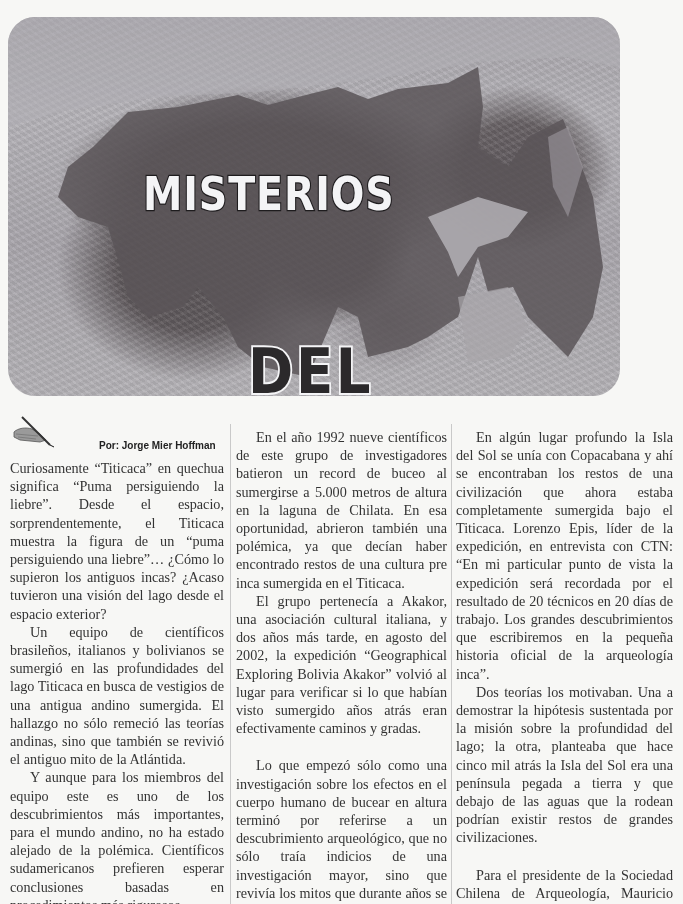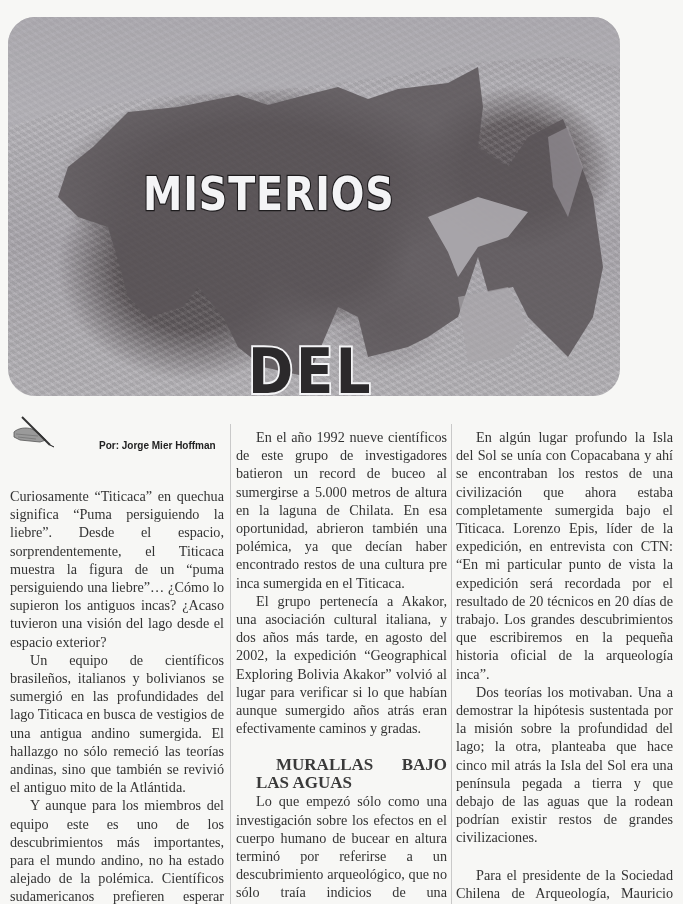--- a/index.html
+++ b/index.html
@@ -57,21 +57,21 @@
     color: #222;
     margin-left: 36px;
   }
   .col {
     position: absolute; top: 428px;
     font-size: 14.2px; line-height: 18.2px;
     text-align: justify; hyphens: none;
     color: #333;
   }
   .col p { margin: 0; text-indent: 20px; }
-  .col p.noindent { text-indent: 0; margin-top: 28px; }
+  .col p.noindent { text-indent: 0; }
   .col1 { left: 10px; width: 214px; top: 459px; }
   .col2 { left: 236px; width: 211px; }
   .col3 { left: 456px; width: 217px; }
   .rule { position: absolute; width: 1px; background: #c9c9c9; }
   .rule1 { left: 230px; top: 424px; height: 480px; }
   .rule2 { left: 451px; top: 424px; height: 480px; }
   .subhead {
     font-weight: bold; font-size: 17px; line-height: 18px;
     color: #3a3a3a; margin: 0; padding-left: 20px; text-indent: 0;
   }
@@ -108,23 +108,22 @@
 
 <div class="col col1">
   <p class="noindent">Curiosamente “Titicaca” en quechua significa “Puma persiguiendo la liebre”. Desde el espacio, sorprendentemente, el Titicaca muestra la figura de un “puma persiguiendo una liebre”… ¿Cómo lo supieron los antiguos incas? ¿Acaso tuvieron una visión del lago desde el espacio exterior?</p>
   <p>Un equipo de científicos brasileños, italianos y bolivianos se sumergió en las profundidades del lago Titicaca en busca de vestigios de una antigua andino sumergida. El hallazgo no sólo remeció las teorías andinas, sino que también se revivió el antiguo mito de la Atlántida.</p>
   <p>Y aunque para los miembros del equipo este es uno de los descubrimientos más importantes, para el mundo andino, no ha estado alejado de la polémica. Científicos sudamericanos prefieren esperar conclusiones basadas en procedimientos más rigurosos.</p>
 
 </div>
 
 <div class="col col2">
   <p>En el año 1992 nueve científicos de este grupo de investigadores batieron un record de buceo al sumergirse a 5.000 metros de altura en la laguna de Chilata. En esa oportunidad, abrieron también una polémica, ya que decían haber encontrado restos de una cultura pre inca sumergida en el Titicaca.</p>
-  <p>El grupo pertenecía a Akakor, una asociación cultural italiana, y dos años más tarde, en agosto del 2002, la expedición “Geographical Exploring Bolivia Akakor” volvió al lugar para verificar si lo que habían aunque sumergido años atrás eran efectivamente caminos y gradas.</p>
+  <p>El grupo pertenecía a Akakor, una asociación cultural italiana, y dos años más tarde, en agosto del 2002, la expedición “Geographical Exploring Bolivia Akakor” volvió al lugar para verificar si lo que habían visto sumergido años atrás eran efectivamente caminos y gradas.</p>
   <div class="sp"></div>
-  <p class="subhead">MURALLAS BAJO LAS AGUAS</p>
   <p>Lo que empezó sólo como una investigación sobre los efectos en el cuerpo humano de bucear en altura terminó por referirse a un descubrimiento arqueológico, que no sólo traía indicios de una investigación mayor, sino que revivía los mitos que durante años se había acuñado en torno al lugar. Lo que parecía un cuento de antiguos empezaba a ser cierto.</p>
 </div>
 
 <div class="col col3">
   <p>En algún lugar profundo la Isla del Sol se unía con Copacabana y ahí se encontraban los restos de una civilización que ahora estaba completamente sumergida bajo el Titicaca. Lorenzo Epis, líder de la expedición, en entrevista con CTN: “En mi particular punto de vista la expedición será recordada por el resultado de 20 técnicos en 20 días de trabajo. Los grandes descubrimientos que escribiremos en la pequeña historia oficial de la arqueología inca”.</p>
   <p>Dos teorías los motivaban. Una a demostrar la hipótesis sustentada por la misión sobre la profundidad del lago; la otra, planteaba que hace cinco mil atrás la Isla del Sol era una península pegada a tierra y que debajo de las aguas que la rodean podrían existir restos de grandes civilizaciones.</p>
   <div class="sp"></div>
   <p>Para el presidente de la Sociedad Chilena de Arqueología, Mauricio Uribe, en el caso del Titicaca es bastante importante investigar los ascensos y descensos de los niveles del lago.</p>
 </div>
 

